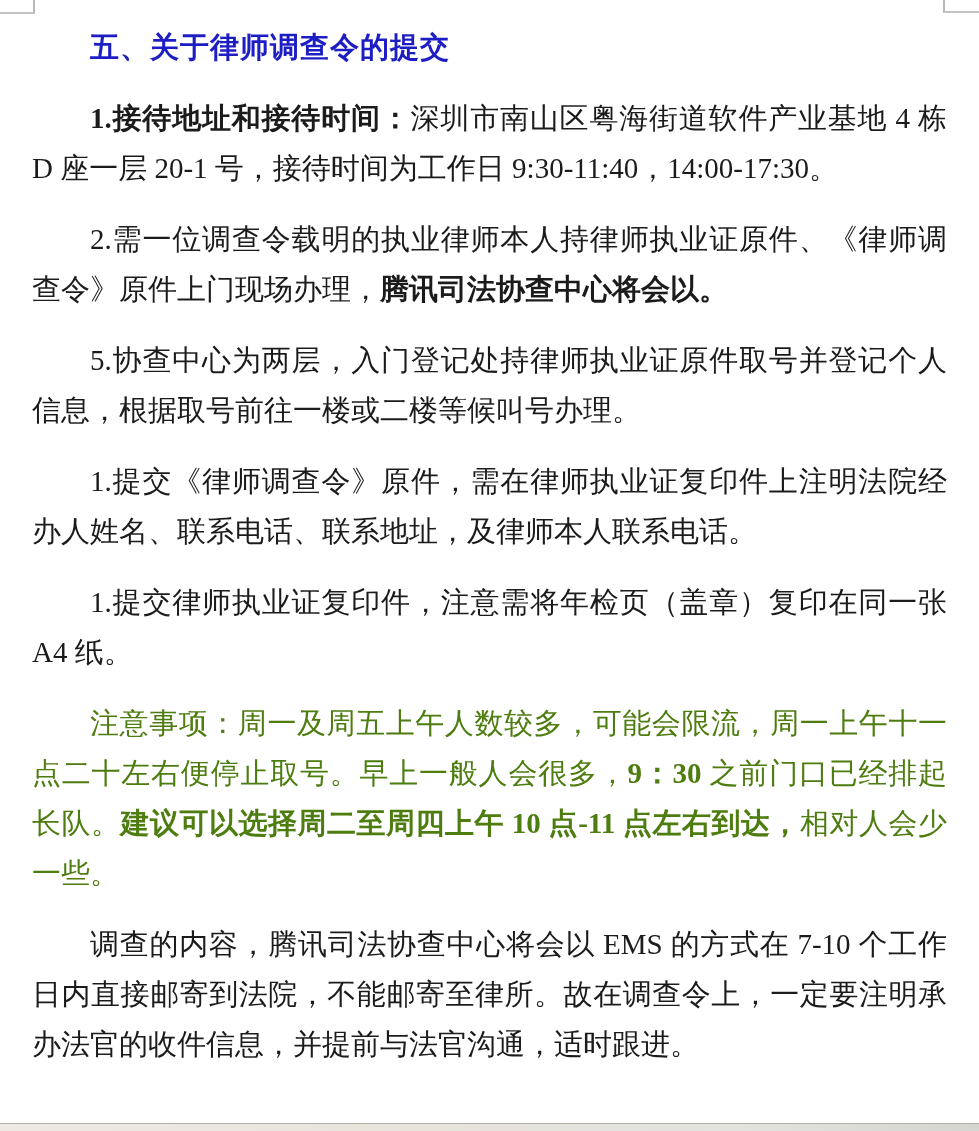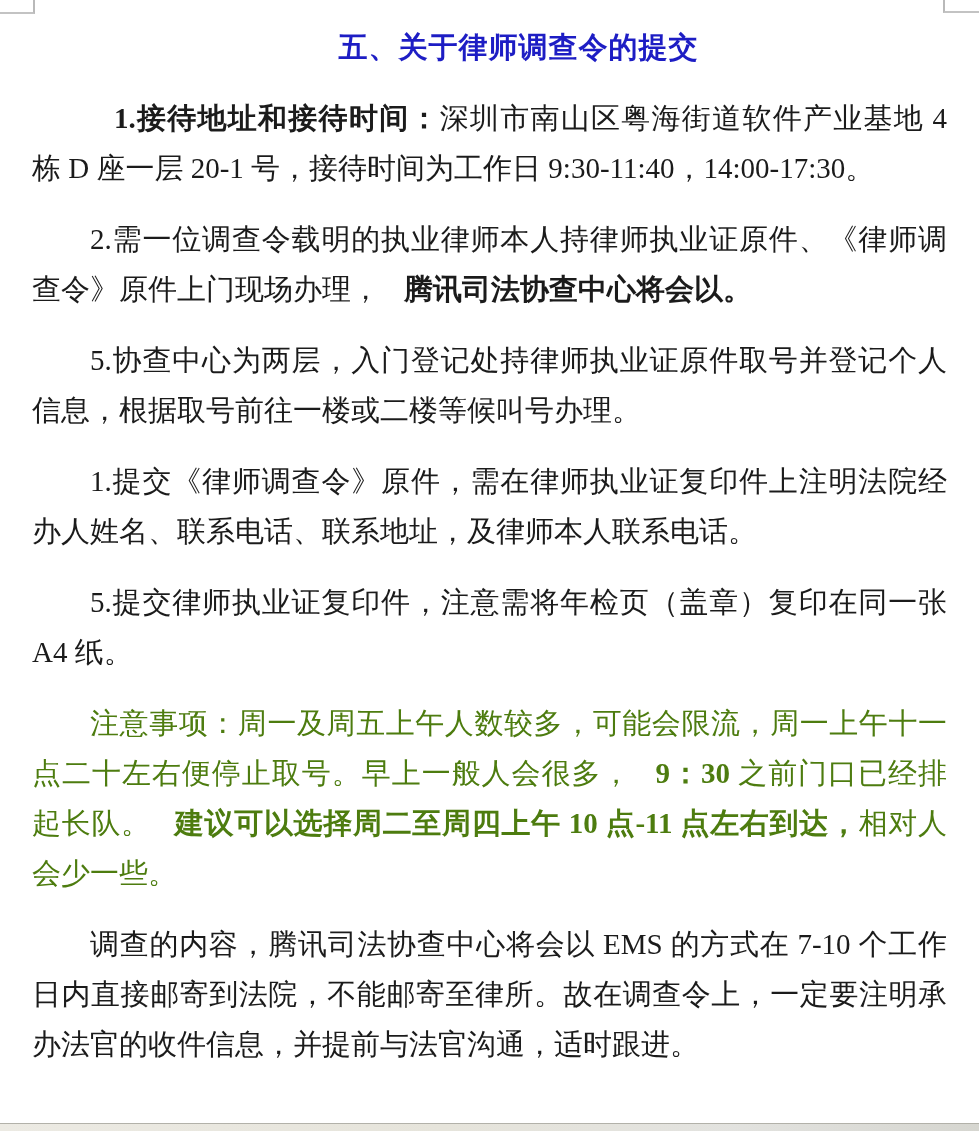--- a/index.html
+++ b/index.html
@@ -19,33 +19,31 @@
     padding: 0 32px;
   }
   .heading {
     margin: 22px 0 0 0;
     font-size: 29px;
     line-height: 50px;
     font-weight: bold;
     color: #1d1dc4;
     text-indent: 2em;
     letter-spacing: 1px;
-    text-align: center;
   }
   .para {
     margin: 21px 0 0 0;
     font-size: 29px;
     line-height: 50px;
     color: #1b1b1b;
     text-align: justify;
     text-indent: 2em;
   }
   .para .b {
     font-weight: bold;
-    margin-left: 24px;
   }
   .notice {
     color: #4d7c0f;
   }
   
   .artifact-tl {
     position: absolute;
     left: 0; top: 0;
     width: 33px; height: 12px;
     border-right: 2px solid #b9b9b9;
@@ -79,21 +77,21 @@
     <h2 class="heading">五、关于律师调查令的提交</h2>
 
     <p class="para"><span class="b">1.接待地址和接待时间：</span><span>深圳市南山区粤海街道软件产业基地 4 栋 D 座一层 20-1 号，接待时间为工作日 9:30-11:40，14:00-17:30。</span></p>
 
     <p class="para"><span>2.需一位调查令载明的执业律师本人持律师执业证原件、《律师调查令》原件上门现场办理，</span><span class="b">腾讯司法协查中心将会以。</span></p>
 
     <p class="para">5.协查中心为两层，入门登记处持律师执业证原件取号并登记个人信息，根据取号前往一楼或二楼等候叫号办理。</p>
 
     <p class="para">1.提交《律师调查令》原件，需在律师执业证复印件上注明法院经办人姓名、联系电话、联系地址，及律师本人联系电话。</p>
 
-    <p class="para">5.提交律师执业证复印件，注意需将年检页（盖章）复印在同一张 A4 纸。</p>
+    <p class="para">1.提交律师执业证复印件，注意需将年检页（盖章）复印在同一张 A4 纸。</p>
 
 
     <p class="para notice"><span>注意事项：周一及周五上午人数较多，可能会限流，周一上午十一点二十左右便停止取号。早上一般人会很多，</span><span class="b">9：30</span><span> 之前门口已经排起长队。</span><span class="b">建议可以选择周二至周四上午 10 点-11 点左右到达，</span><span>相对人会少一些。</span></p>
 
 
     <p class="para">调查的内容，腾讯司法协查中心将会以 EMS 的方式在 7-10 个工作日内直接邮寄到法院，不能邮寄至律所。故在调查令上，一定要注明承办法官的收件信息，并提前与法官沟通，适时跟进。</p>
 
   </div>
 
   <div class="artifact-bottom"></div>

